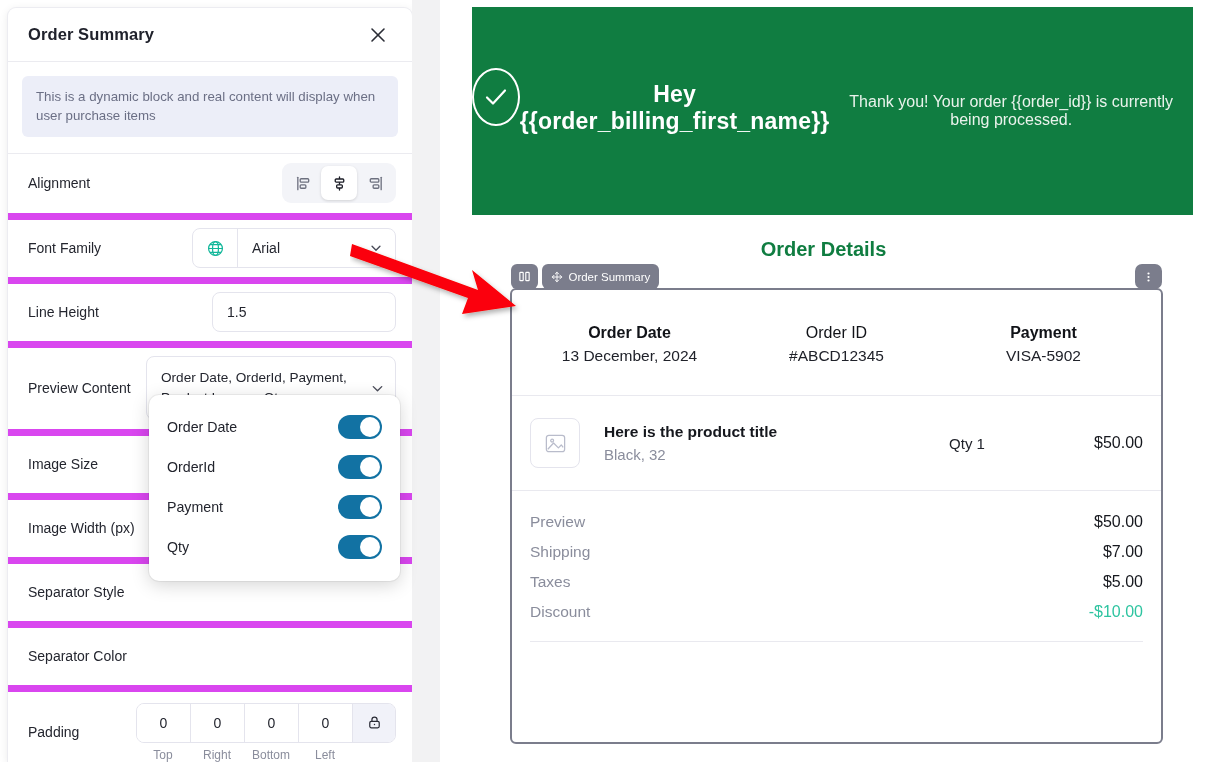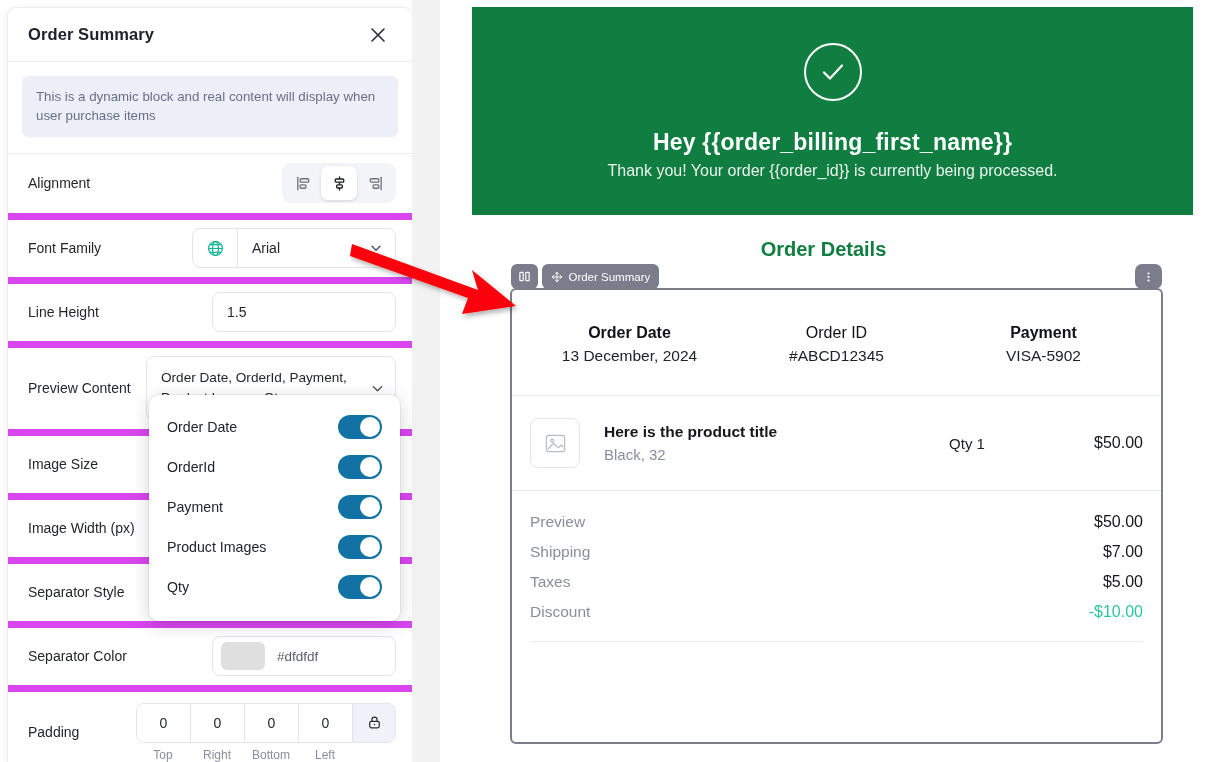--- a/index.html
+++ b/index.html
@@ -127,21 +127,21 @@
 
   
   .arrow-svg { position:absolute; left:350px; top:240px; width:180px; height:90px; z-index:60; pointer-events:none; }
 
   
   .right-panel { position:absolute; left:440px; top:0; width:767px; height:762px; background:#fff; }
 
   .hero {
     position:absolute; left:32px; top:7px; width:721px; height:208px;
     background:#107d41; color:#fff; text-align:center;
-    display:flex; flex-direction:column; align-items:center; justify-content:center;
+    display:flex; flex-direction:row; align-items:center; justify-content:center;
   }
   .hero-check { width:58px; height:58px; border:2.5px solid #fff; border-radius:50%;
     display:flex; align-items:center; justify-content:center; margin-bottom:28px; }
   .hero-h1 { font-size:23px; font-weight:bold; margin-bottom:6px; letter-spacing:.2px; }
   .hero-sub { font-size:16px; color:#eaf3ec; }
 
   .section-title {
     position:absolute; left:0; top:238px; width:767px; text-align:center;
     font-size:20px; font-weight:bold; color:#107d41;
   }
@@ -285,24 +285,20 @@
     <div class="row" style="min-height:64px">
       <div class="row-label">Image Width (px)</div>
     </div>
 
     <div class="row" style="min-height:64px">
       <div class="row-label">Separator Style</div>
     </div>
 
     <div class="row" style="min-height:64px">
       <div class="row-label">Separator Color</div>
-      <div class="sep-color">
-        <div class="swatch"></div>
-        <div class="sep-hex">#dfdfdf</div>
-      </div>
     </div>
 
     <div class="row" style="min-height:88px">
       <div class="row-label">Padding</div>
       <div class="pad-group">
         <div class="pad-boxes">
           <div class="pad-cell">0</div>
           <div class="pad-cell">0</div>
           <div class="pad-cell">0</div>
           <div class="pad-cell">0</div>
@@ -333,26 +329,20 @@
         </span>
     </div>
     <div class="dd-item">
       <span class="dd-label">OrderId</span>
       <span class="toggle">
           <span class="knob"></span>
         </span>
     </div>
     <div class="dd-item">
       <span class="dd-label">Payment</span>
-      <span class="toggle">
-          <span class="knob"></span>
-        </span>
-    </div>
-    <div class="dd-item">
-      <span class="dd-label">Product Images</span>
       <span class="toggle">
           <span class="knob"></span>
         </span>
     </div>
     <div class="dd-item">
       <span class="dd-label">Qty</span>
       <span class="toggle">
           <span class="knob"></span>
         </span>
     </div>

